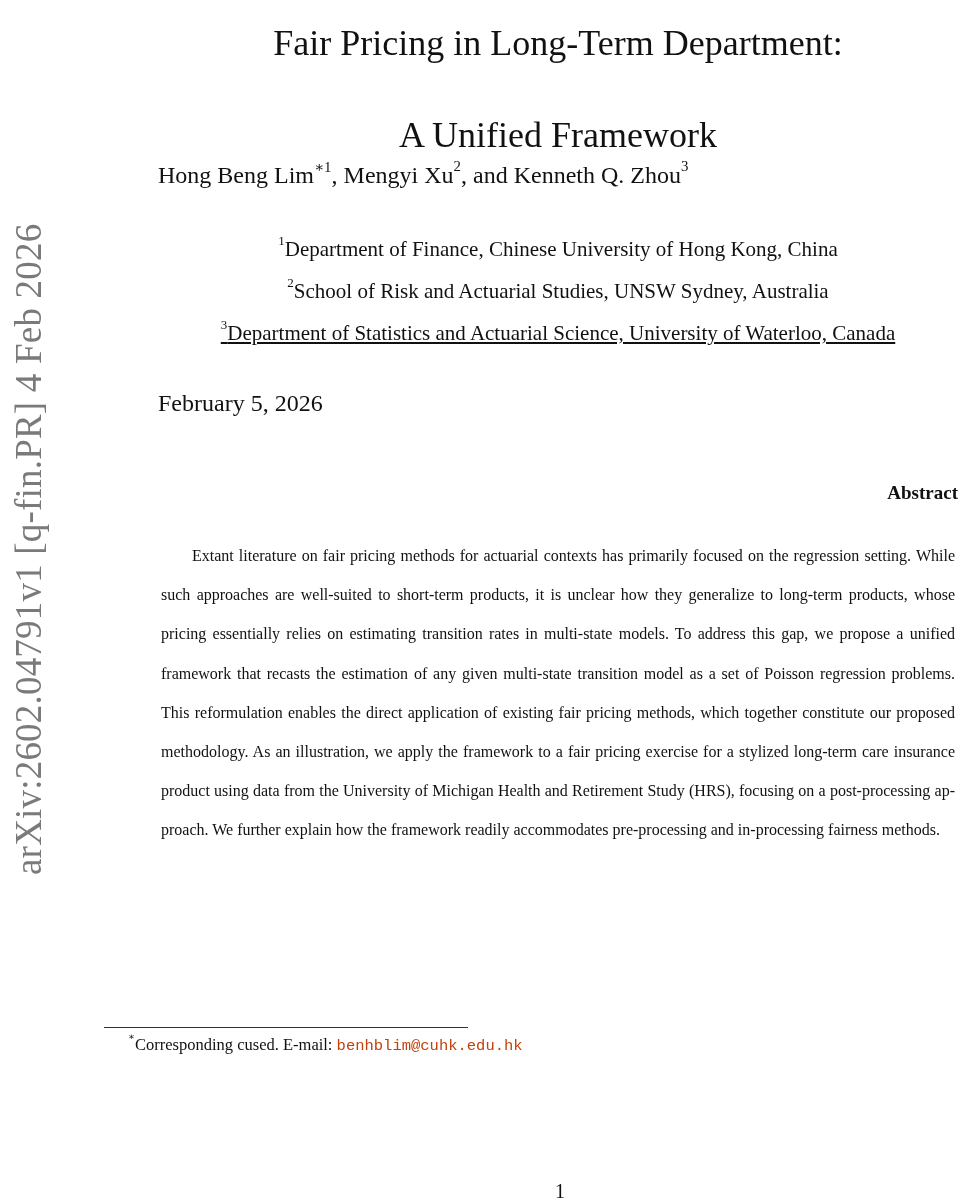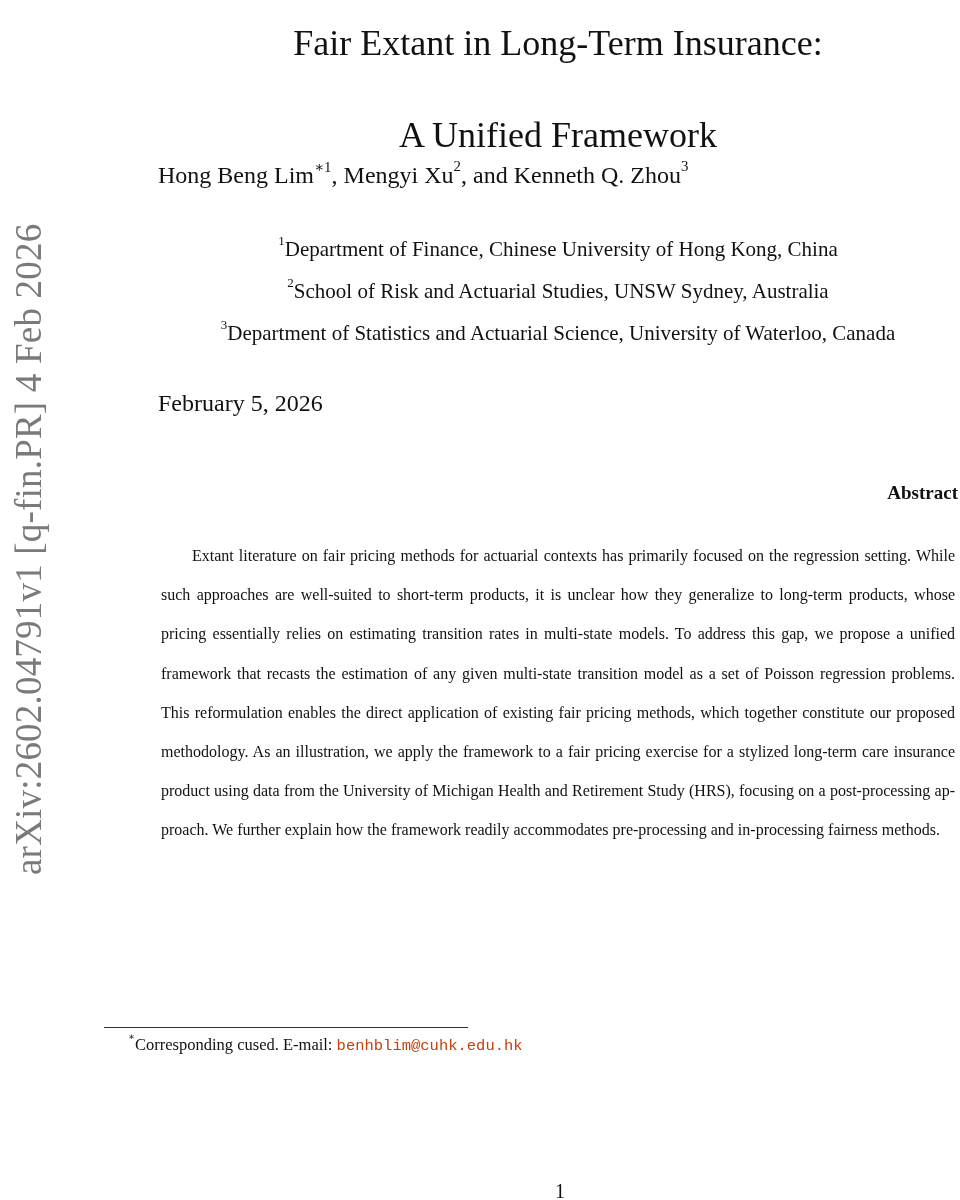--- a/index.html
+++ b/index.html
@@ -21,21 +21,21 @@
   .t2 { top: 69px; margin-top: 48px; }
   .authors {
     position: absolute; top: 162px; left: 158px; width: 800px; text-align: left;
     font-size: 24px;
   }
   .affil {
     position: absolute; left: 158px; width: 800px; text-align: center; font-size: 21px;
     white-space: nowrap;
     margin-top: 8px;
   }
-  .a1 { top: 229px; } .a2 { top: 271px; } .a3 { top: 313px; }
+  .a1 { top: 229px; } .a2 { top: 271px; } .a3 { top: 313px; text-decoration: underline; }
   sup { font-size: 62%; vertical-align: top; position: relative; top: -4px; }
   .date {
     position: absolute; top: 390px; left: 158px; width: 800px; text-align: left; font-size: 24px;
   }
   .abs-head {
     position: absolute; top: 482px; left: 158px; width: 800px; text-align: right;
     font-size: 19px; font-weight: bold;
   }
   .abstract {
     position: absolute; top: 536px; left: 161px; width: 794px;
@@ -52,21 +52,21 @@
   .email { font-family: "Liberation Mono", "DejaVu Sans Mono", monospace; color: #c2410c; font-size: 15.5px; }
   .page-num {
     position: absolute; top: 1180px; left: 540px; width: 40px; text-align: center; font-size: 20px;
   }
 </style>
 </head>
 <body>
 
 <div class="arxiv-stamp">arXiv:2602.04791v1  [q-fin.PR]  4 Feb 2026</div>
 
-<h1 class="title t1">Fair Extant in Long-Term Insurance:</h1>
+<h1 class="title t1">Fair Pricing in Long-Term Department:</h1>
 <h1 class="title t2">A Unified Framework</h1>
 
 <div class="authors">
   <span>Hong Beng Lim</span><sup>∗1</sup><span>, </span><span>Mengyi Xu</span><sup>2</sup><span>, and </span><span>Kenneth Q. Zhou</span><sup>3</sup>
 </div>
 
 <div class="affil a1"><sup>1</sup><span>Department of Finance, Chinese University of Hong Kong, China</span></div>
 <div class="affil a2"><sup>2</sup><span>School of Risk and Actuarial Studies, UNSW Sydney, Australia</span></div>
 <div class="affil a3"><sup>3</sup><span>Department of Statistics and Actuarial Science, University of Waterloo, Canada</span></div>
 

